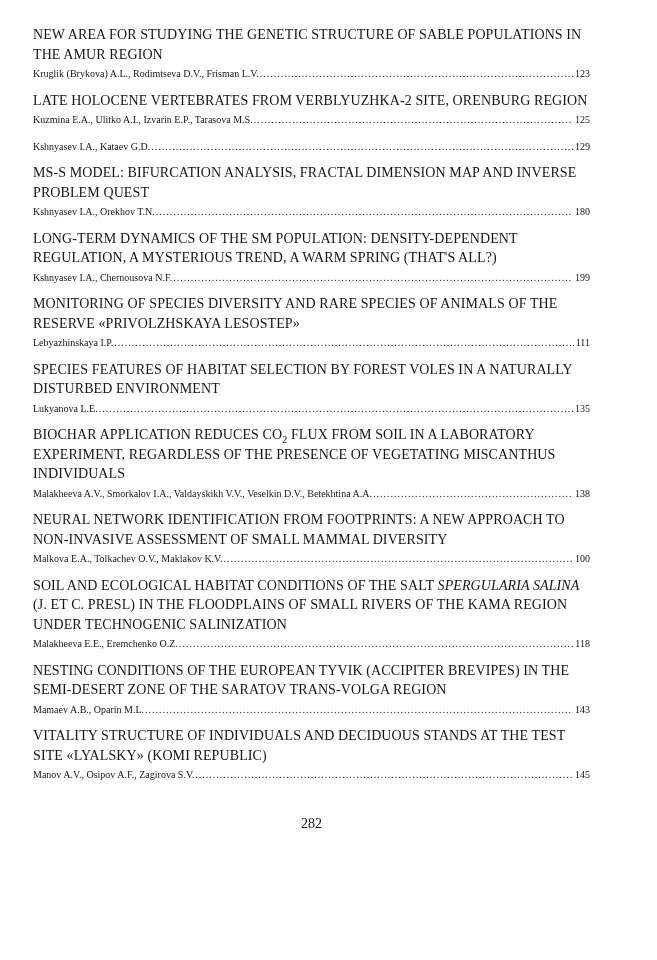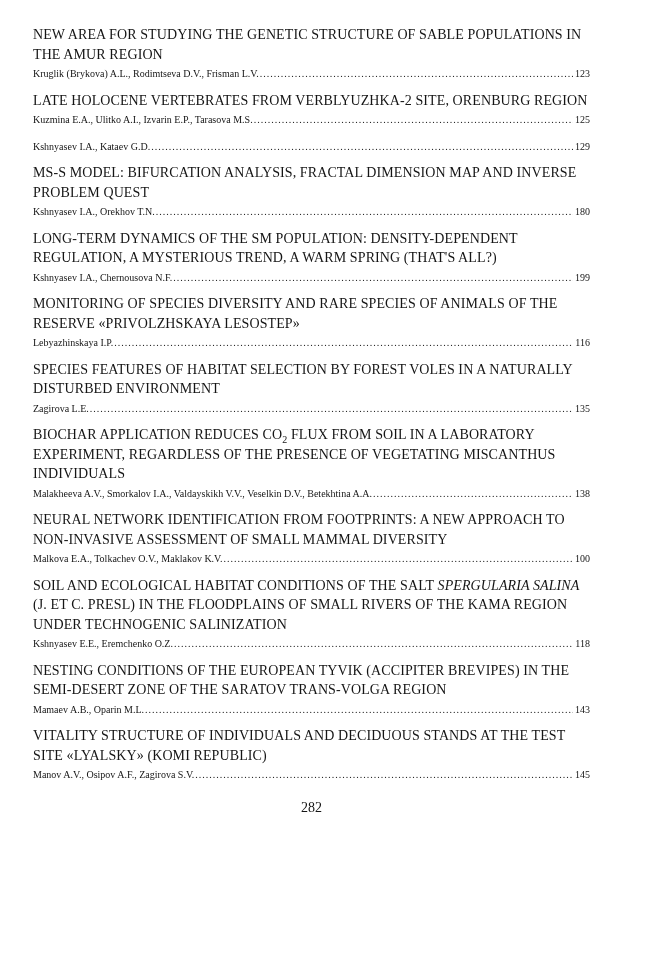--- a/index.html
+++ b/index.html
@@ -53,21 +53,21 @@
     margin: 0 2px 0 1px;
     letter-spacing: 1px;
   }
   .dots::after {
     content: "....................................................................................................................................................................................................";
   }
   .pagenum {
     white-space: nowrap;
   }
   .footer {
-    margin-top: 6px;
+    margin-top: 22px;
     text-align: center;
     font-size: 14px;
     line-height: 19.5px;
   }
 </style>
 </head>
 <body>
 
 <div class="page">
   <div class="entries">
@@ -108,27 +108,27 @@
           <span class="authors">Kshnyasev I.A., Chernousova N.F.</span>
           <span class="dots"></span>
           <span class="pagenum">199</span>
         </div>
       </div>
       <div class="entry">
         <div class="title"><span>MONITORING OF SPECIES DIVERSITY AND RARE SPECIES OF ANIMALS OF THE RESERVE «PRIVOLZHSKAYA LESOSTEP»</span></div>
         <div class="authors-row">
           <span class="authors">Lebyazhinskaya I.P.</span>
           <span class="dots"></span>
-          <span class="pagenum">116</span>
+          <span class="pagenum">111</span>
         </div>
       </div>
       <div class="entry">
         <div class="title"><span>SPECIES FEATURES OF HABITAT SELECTION BY FOREST VOLES IN A NATURALLY DISTURBED ENVIRONMENT</span></div>
         <div class="authors-row">
-          <span class="authors">Zagirova L.E.</span>
+          <span class="authors">Lukyanova L.E.</span>
           <span class="dots"></span>
           <span class="pagenum">135</span>
         </div>
       </div>
       <div class="entry">
         <div class="title"><span>BIOCHAR APPLICATION REDUCES CO</span><sub>2</sub><span> FLUX FROM SOIL IN A LABORATORY EXPERIMENT, REGARDLESS OF THE PRESENCE OF VEGETATING MISCANTHUS INDIVIDUALS</span></div>
         <div class="authors-row">
           <span class="authors">Malakheeva A.V., Smorkalov I.A., Valdayskikh V.V., Veselkin D.V., Betekhtina A.A.</span>
           <span class="dots"></span>
           <span class="pagenum">138</span>
@@ -138,21 +138,21 @@
         <div class="title"><span>NEURAL NETWORK IDENTIFICATION FROM FOOTPRINTS: A NEW APPROACH TO NON-INVASIVE ASSESSMENT OF SMALL MAMMAL DIVERSITY</span></div>
         <div class="authors-row">
           <span class="authors">Malkova E.A., Tolkachev O.V., Maklakov K.V.</span>
           <span class="dots"></span>
           <span class="pagenum">100</span>
         </div>
       </div>
       <div class="entry">
         <div class="title"><span>SOIL AND ECOLOGICAL HABITAT CONDITIONS OF THE SALT </span><i>SPERGULARIA SALINA</i><span> (J. ET C. PRESL) IN THE FLOODPLAINS OF SMALL RIVERS OF THE KAMA REGION UNDER TECHNOGENIC SALINIZATION</span></div>
         <div class="authors-row">
-          <span class="authors">Kshnyasev E.E., Eremchenko O.Z.</span>
+          <span class="authors">Malakheeva E.E., Eremchenko O.Z.</span>
           <span class="dots"></span>
           <span class="pagenum">118</span>
         </div>
       </div>
       <div class="entry">
         <div class="title"><span>NESTING CONDITIONS OF THE EUROPEAN TYVIK (ACCIPITER BREVIPES) IN THE SEMI-DESERT ZONE OF THE SARATOV TRANS-VOLGA REGION</span></div>
         <div class="authors-row">
           <span class="authors">Mamaev A.B., Oparin M.L.</span>
           <span class="dots"></span>
           <span class="pagenum">143</span>

